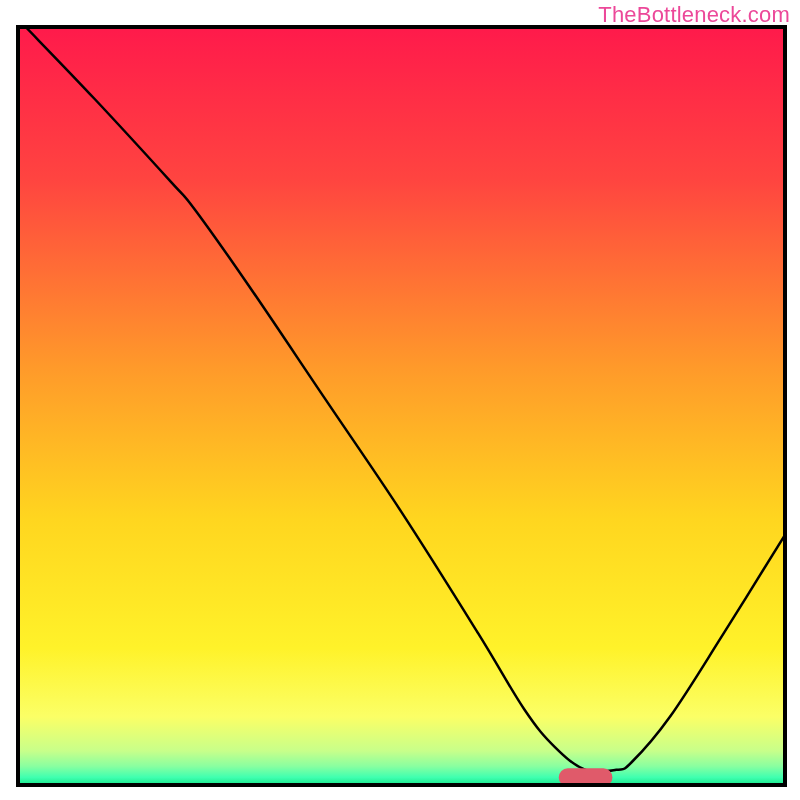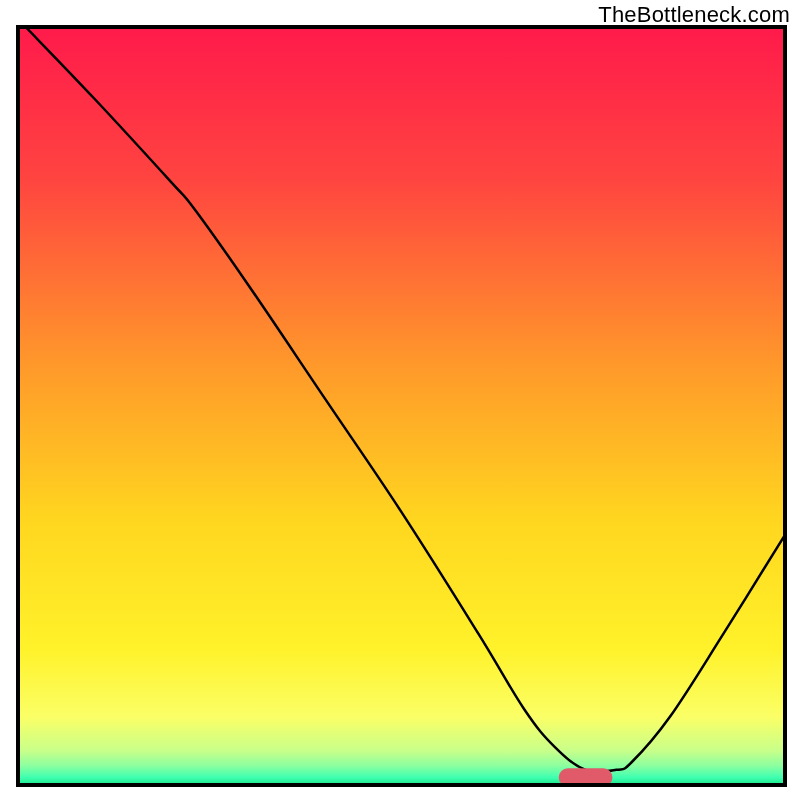--- a/index.html
+++ b/index.html
@@ -14,21 +14,21 @@
     position: relative;
     width: 800px;
     height: 800px;
   }
   .watermark {
     position: absolute;
     top: 2px;
     right: 10px;
     font-size: 22px;
     font-weight: 500;
-    color: #000000;
+    color: #ec4899;
     letter-spacing: 0.2px;
     z-index: 10;
   }
   svg.plot {
     position: absolute;
     left: 0;
     top: 0;
   }
 </style>
 </head>

